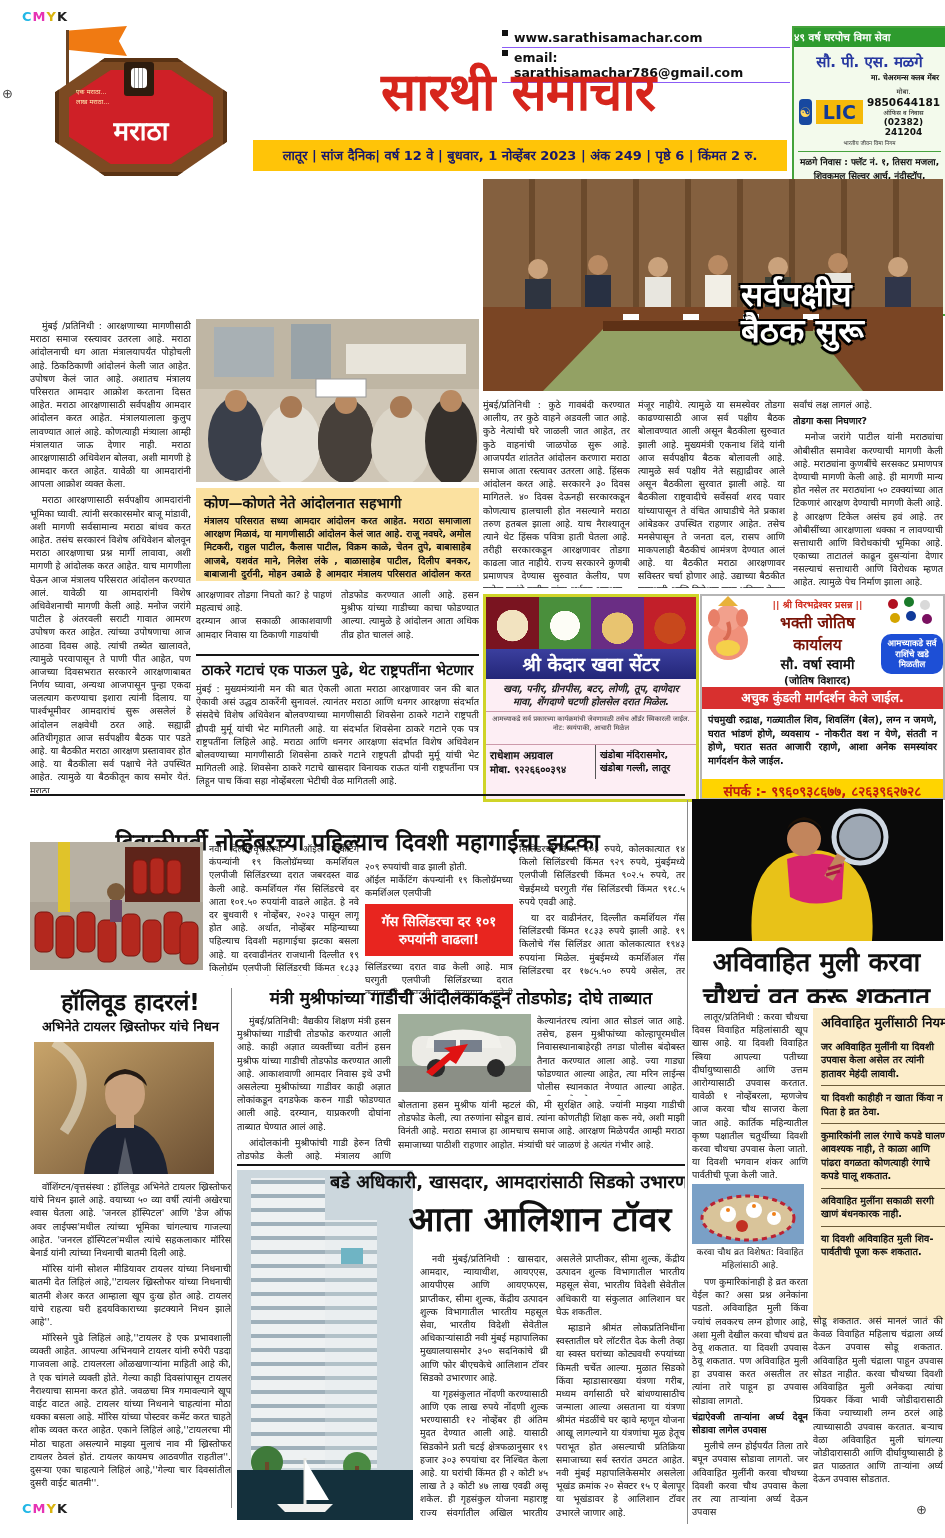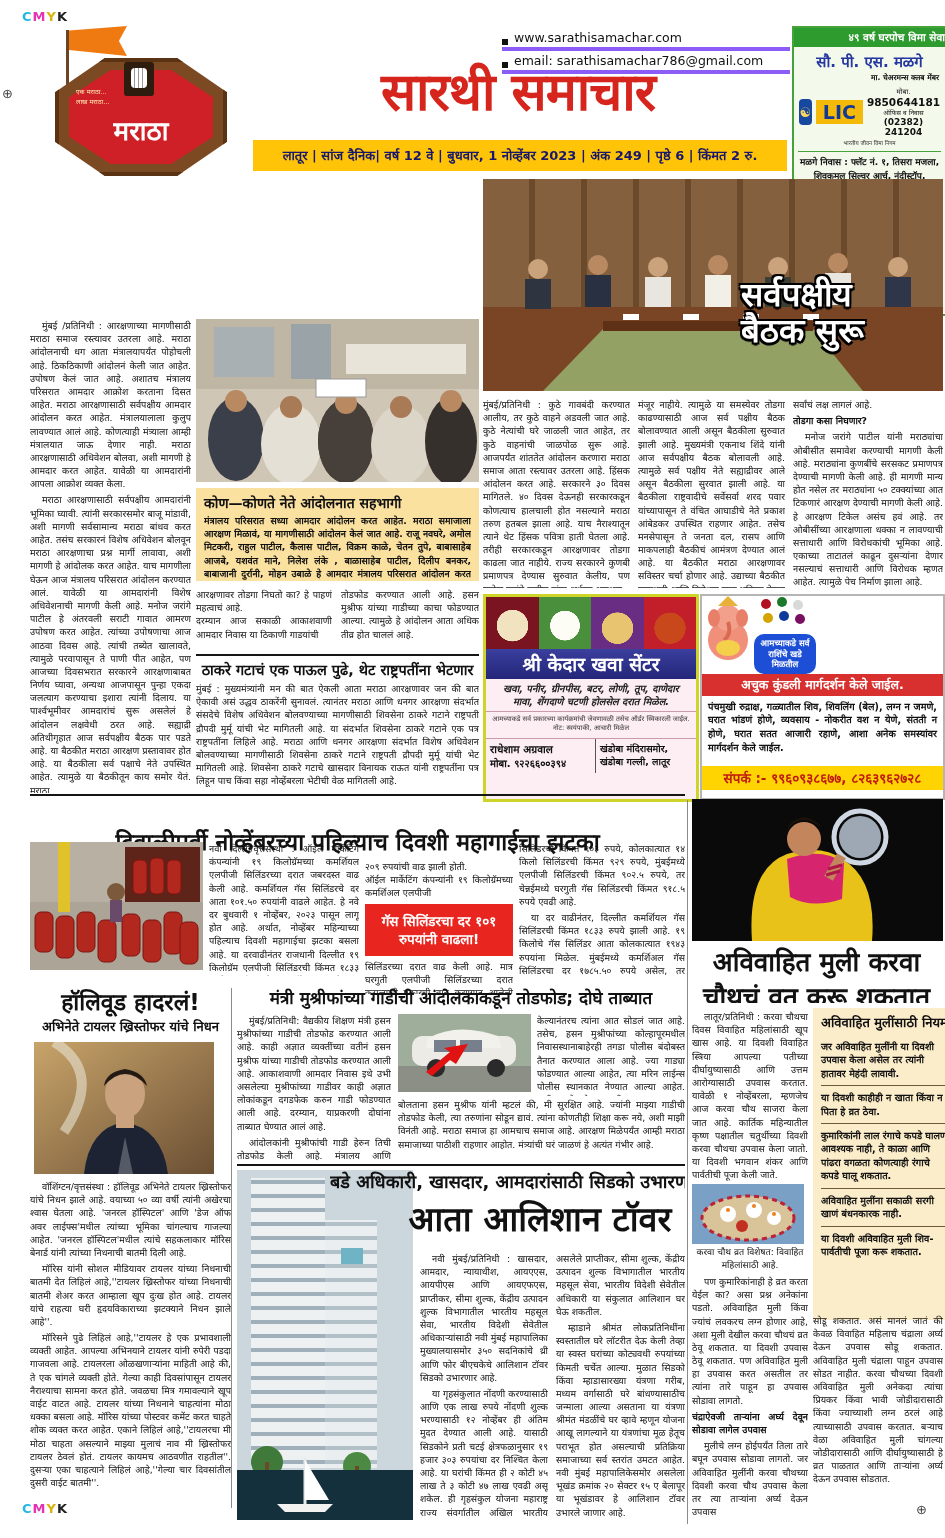--- a/index.html
+++ b/index.html
@@ -14,30 +14,30 @@
   .ctr{text-align:center;}
   .preline{white-space:pre-line;}
   .photo{overflow:hidden;background:#ccc;}
   .photo svg{display:block;}
   
   .cmyk span{font-size:13px;font-weight:bold;letter-spacing:1px;}
   .cmyk .c{color:#22b7e6}.cmyk .m{color:#e633b4}.cmyk .y{color:#d9b410}.cmyk .k{color:#222}
   .mark{color:#444;font-size:13px;}
   .mast-title{font-weight:900;color:#d6251c;font-size:52px;line-height:92px;text-align:center;
               white-space:nowrap;overflow:hidden;letter-spacing:-1px;}
-  .siteline{display:flex;align-items:flex-end;gap:6px;border-bottom:4px solid #8b5cf6;
-            font-size:12.5px;font-weight:normal;padding:2px 0;}
+  .siteline{display:flex;align-items:flex-start;gap:6px;border-bottom:1px solid #8b5cf6;
+            font-size:12.5px;font-weight:bold;padding:2px 0;}
   .bullet{width:6px;height:6px;background:#111;display:inline-block;}
   .datebar{background:#ffc408;color:#17176b;font-weight:bold;font-size:13px;line-height:31px;
            text-align:center;white-space:nowrap;overflow:hidden;}
   
   .oct{clip-path:polygon(29% 0,71% 0,100% 29%,100% 71%,71% 100%,29% 100%,0 71%,0 29%);}
   
   .licbox{border:2px solid #45a33c;background:#f3faec;font-size:9px;overflow:hidden;}
-  .licbar{background:#2e9b2e;color:#fff;font-weight:bold;font-size:10.5px;text-align:right;
+  .licbar{background:#2e9b2e;color:#fff;font-weight:bold;font-size:10.5px;text-align:left;
           line-height:19px;white-space:nowrap;overflow:hidden;}
   
   .h-main{font-weight:900;color:#0c0c0c;font-size:50px;line-height:96px;text-align:center;
           white-space:nowrap;overflow:hidden;letter-spacing:-1px;}
   .subbar{background:#e4571e;color:#fff;font-weight:bold;font-size:19px;line-height:32px;
           text-align:center;white-space:nowrap;overflow:hidden;}
   .ybox{background:#fbe1a0;padding:5px 8px;overflow:hidden;}
   .h-sec{font-weight:900;text-align:center;white-space:nowrap;overflow:hidden;}
   .overlayhead{font-weight:900;color:#fff;font-size:33px;line-height:1.08;
     text-shadow:-2px -2px 0 #000,2px -2px 0 #000,-2px 2px 0 #000,2px 2px 0 #000,0 3px 1px #000;}
@@ -222,21 +222,21 @@
   <div class="abs khawa" style="left:483px;top:594px;width:210px;height:202px;">
     <div style="display:flex;height:52px;">
       <div style="flex:1;background:radial-gradient(circle at 50% 55%,#f2e3c0 0 40%,#7a1420 41%);"></div>
       <div style="flex:1;background:radial-gradient(circle at 50% 55%,#fdfdf6 0 38%,#4a8f3c 39%);"></div>
       <div style="flex:1;background:radial-gradient(circle at 50% 60%,#e8c470 0 38%,#6a2d84 39%);"></div>
       <div style="flex:1;background:radial-gradient(circle at 50% 60%,#c8481c 0 38%,#c21f2a 39%);"></div>
     </div>
     <div class="khawa-title">श्री केदार खवा सेंटर</div>
     <div class="ctr" style="font-size:9.8px;font-weight:bold;font-style:italic;padding:3px 6px;color:#222;">खवा, पनीर, ग्रीनपीस, बटर, लोणी, तूप, दाणेदार मावा, शेंगदाणे चटणी होलसेल दरात मिळेल.</div>
     <div class="ctr" style="font-size:6.8px;border-top:1px solid #c9a;padding:2px 4px;color:#333;">आमच्याकडे सर्व प्रकारच्या कार्यक्रमांची जेवणावळी तसेच ऑर्डर स्विकारली जाईल. नोट: स्वयंपाकी, आचारी मिळेल</div>
-    <div style="display:flex;border-top:1px solid #c9a;margin-top:4px;">
+    <div style="display:flex;border-top:1px solid #c9a;margin-top:10px;">
       <div style="flex:1.1;padding:3px 4px;">
         <div style="font-size:10.5px;font-weight:bold;">राधेशाम अग्रवाल</div>
         <div style="font-size:10px;font-weight:bold;">मोबा. ९२२६६००३९४</div>
       </div>
       <div class="preline" style="flex:1;border-left:1.5px solid #555;padding:3px 4px;font-size:9.5px;font-weight:bold;">खंडोबा मंदिरासमोर,
 खंडोबा गल्ली, लातूर</div>
     </div>
   </div>
 
   <div class="abs jyot" style="left:700px;top:594px;width:241px;height:202px;">
@@ -244,20 +244,26 @@
       <div style="width:52px;height:76px;position:relative;">
         <svg width="52" height="76" aria-hidden="true">
           <circle cx="26" cy="44" r="20" fill="#f0907a"></circle>
           <circle cx="26" cy="22" r="13" fill="#f2a08c"></circle>
           <ellipse cx="12" cy="22" rx="6" ry="9" fill="#e87f68"></ellipse>
             <ellipse cx="40" cy="22" rx="6" ry="9" fill="#e87f68"></ellipse>
           <path d="M26 26 q4 12 -4 18" stroke="#d86a52" stroke-width="4" fill="none"></path>
           <polygon points="16,10 36,10 26,0" fill="#e8b13a"></polygon>
           <ellipse cx="26" cy="52" rx="12" ry="8" fill="#f5d04a"></ellipse>
         </svg>
+      </div>
+      <div style="flex:1;text-align:center;padding-top:2px;">
+        <div style="color:#cf2a1a;font-weight:bold;font-size:9.5px;">|| श्री विरभद्रेश्वर प्रसन्न ||</div>
+        <div style="color:#7a1408;font-weight:900;font-size:15.5px;">भक्ती जोतिष कार्यालय</div>
+        <div style="font-weight:900;font-size:13.5px;">सौ. वर्षा स्वामी</div>
+        <div style="font-weight:bold;font-size:10.5px;">(जोतिष विशारद)</div>
       </div>
       <div style="width:62px;">
         <svg width="62" height="34" aria-hidden="true">
           <circle cx="12" cy="8" r="5" fill="#b01020"></circle>
             <circle cx="28" cy="6" r="5" fill="#1a7a2a"></circle>
           <circle cx="44" cy="9" r="5" fill="#d9d9d9"></circle>
             <circle cx="14" cy="22" r="5" fill="#d4a500"></circle>
           <circle cx="30" cy="20" r="5" fill="#103a9a"></circle>
             <circle cx="46" cy="23" r="5" fill="#7a1060"></circle>
         </svg>

